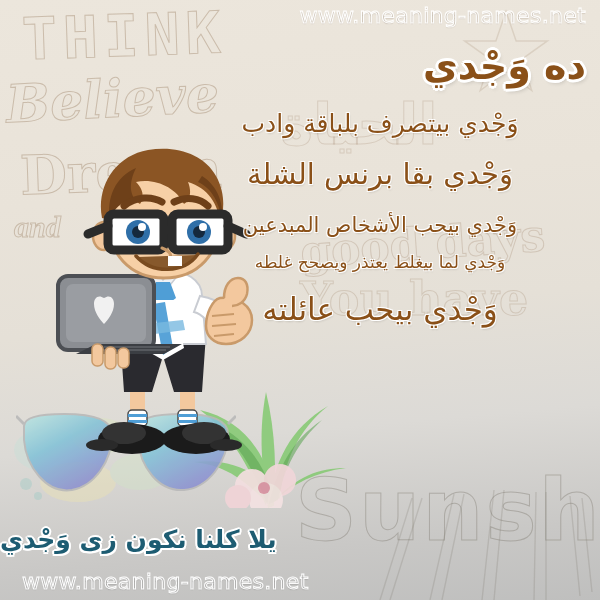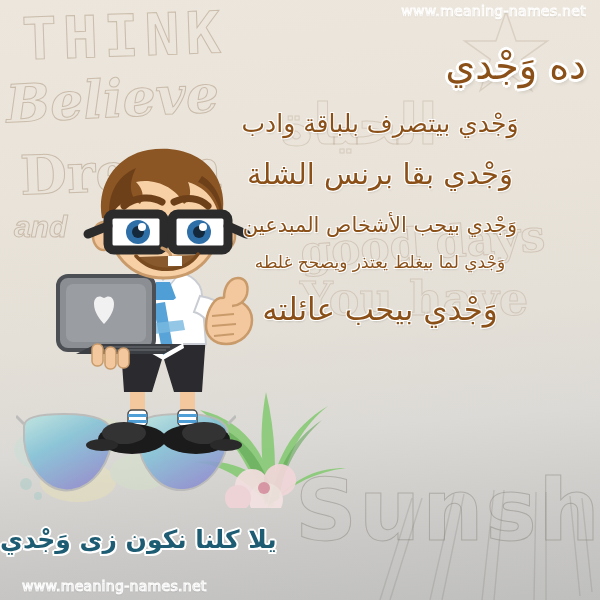--- a/index.html
+++ b/index.html
@@ -40,21 +40,21 @@
     white-space: nowrap;
     user-select: none;
   }
   .dl-think   { left: 22px;  top: 2px;   font-size: 58px; letter-spacing: 6px;
                 font-family: "DejaVu Sans Mono", monospace; transform: rotate(-2deg); }
   .dl-believe { left: 6px;   top: 68px;  font-size: 52px; font-style: italic;
                 font-family: "DejaVu Serif", serif; transform: rotate(-3deg); }
   .dl-dream   { left: 20px;  top: 140px; font-size: 54px; font-family: "DejaVu Serif", serif;
                 transform: rotate(-2deg); }
   .dl-and     { left: 14px;  top: 210px; font-size: 30px; font-style: italic;
-                font-family: Liberation Sans, sans-serif; }
+                font-family: Liberation Serif, serif; }
   .dl-good    { left: 300px; top: 218px; font-size: 44px; font-family: "DejaVu Serif", serif;
                 -webkit-text-stroke-color: rgba(150,120,92,0.26); transform: rotate(-4deg); }
   .dl-youhave { left: 300px; top: 272px; font-size: 46px; font-family: "DejaVu Serif", serif;
                 -webkit-text-stroke-color: rgba(150,120,92,0.24); }
   .dl-great   { left: 320px; top: 352px; font-size: 48px; font-family: "DejaVu Serif", serif;
                 -webkit-text-stroke-color: rgba(150,120,92,0.24); }
   .dl-sun     { left: 295px; top: 460px; font-size: 86px; letter-spacing: 2px;
                 font-family: "DejaVu Sans", sans-serif;
                 -webkit-text-stroke-color: rgba(120,115,105,0.38); }
   .dl-arabic  { left: 260px; top: 92px;  font-size: 56px; margin-left: 20px;
@@ -101,21 +101,21 @@
     width: 232px;
     height: 308px;
   }
 
   
   .title {
     position: absolute;
     right: 14px;
     top: 44px;
     font-size: 38px;
-    font-weight: 400;
+    font-weight: 700;
     color: #8a5018;
     direction: rtl;
     text-align: right;
     letter-spacing: 0;
     white-space: nowrap;
     text-shadow:
       -2px -2px 0 #fff,  2px -2px 0 #fff,
       -2px  2px 0 #fff,  2px  2px 0 #fff,
       -3px  0   0 #fff,  3px  0   0 #fff,
        0   -3px 0 #fff,  0    3px 0 #fff,
@@ -159,21 +159,21 @@
     color: #1d5c72;
     white-space: nowrap;
     text-shadow:
       -1.5px -1.5px 0 #fff,  1.5px -1.5px 0 #fff,
       -1.5px  1.5px 0 #fff,  1.5px  1.5px 0 #fff,
       -2px 0 0 #fff, 2px 0 0 #fff, 0 -2px 0 #fff, 0 2px 0 #fff;
   }
 
   .wm {
     position: absolute;
-    font-size: 14px;
+    font-size: 22px;
     font-weight: 400;
     letter-spacing: .3px;
     color: transparent;
     white-space: nowrap;
     font-family: "DejaVu Sans", "Liberation Sans", sans-serif;
     user-select: none;
   }
   .wm-top {
     right: 14px; top: 3px;
     -webkit-text-stroke: 1.1px rgba(255,255,255,.95);

